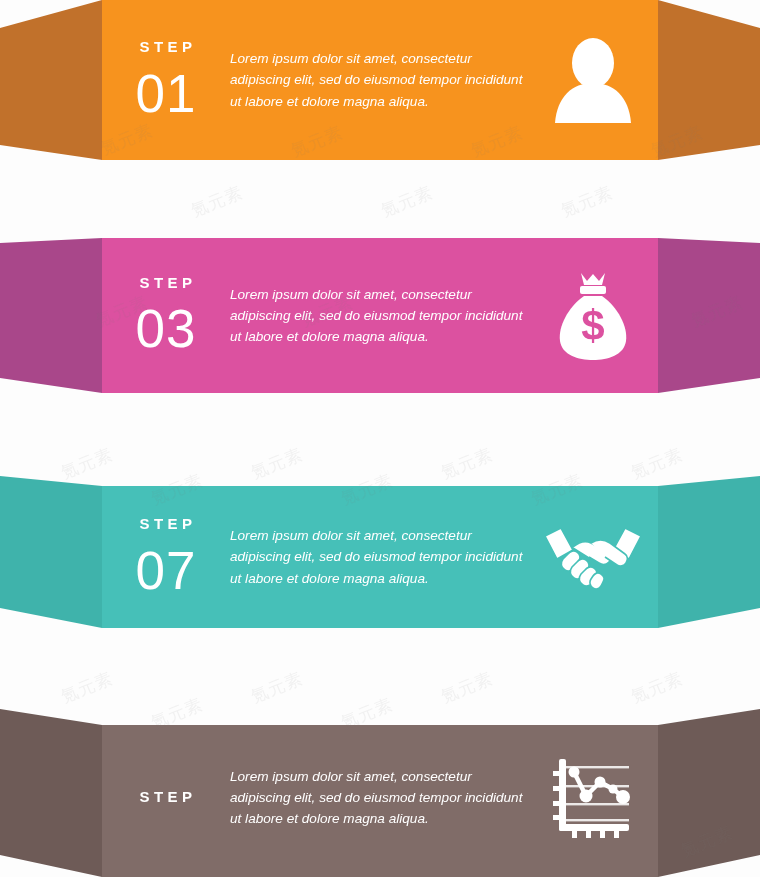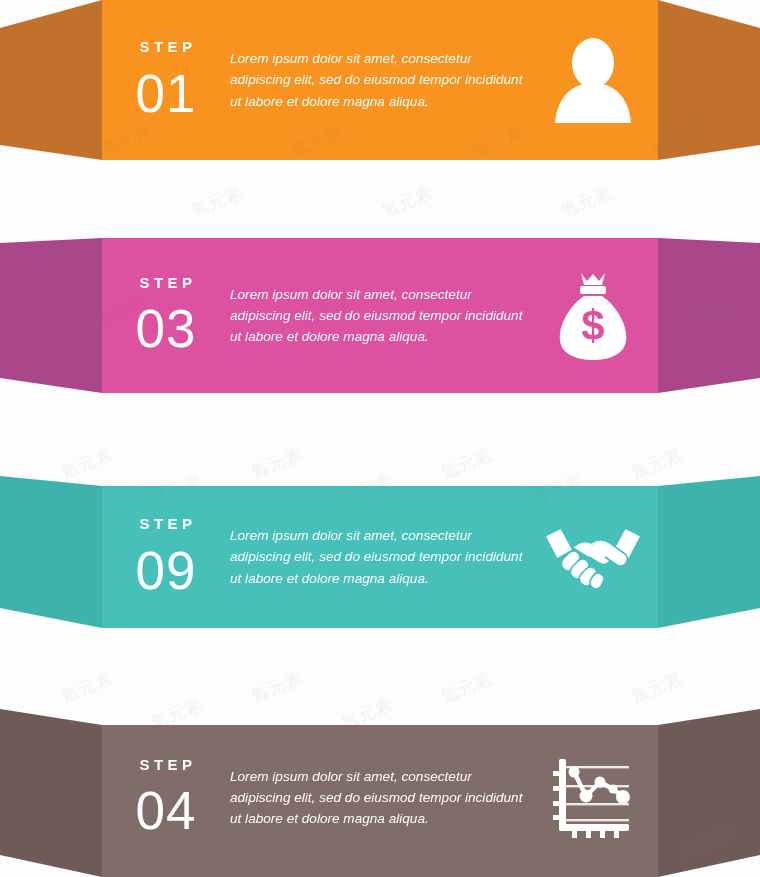--- a/index.html
+++ b/index.html
@@ -152,21 +152,21 @@
 
   <div class="band" id="band-2" style="top:468px;height:160px;">
     <svg class="band-svg" width="760" height="160" viewBox="0 0 760 160">
       <polygon id="wing-l-2" points="0,8 102,18 102,160 0,140" fill="#3FB3AB"></polygon>
       <polygon id="wing-r-2" points="658,18 760,8 760,140 658,160" fill="#3FB3AB"></polygon>
       <rect id="face-2" x="102" y="18" width="556" height="142" fill="#46C0B8"></rect>
     </svg>
     <div class="band-content" style="top:18px;height:142px;">
       <div class="step-label-box">
         <div class="step-word">STEP</div>
-        <div class="step-number">09</div>
+        <div class="step-number">07</div>
       </div>
       <div class="step-desc">Lorem ipsum dolor sit amet, consectetur adipiscing elit, sed do eiusmod tempor incididunt ut labore et dolore magna aliqua.</div>
       <div class="step-icon">
         <svg width="104" height="70" viewBox="0 0 104 70">
           <g fill="#ffffff" stroke="#46C0B8" stroke-width="1.6" stroke-linejoin="round">
             <path d="M4 14 L20 6 L32 28 L16 37 Z"></path>
             <path d="M100 14 L84 6 L72 28 L88 37 Z"></path>
             <path d="M32 25 C38 20 44 18 50 21 L66 30 C70 32 71 37 68 40 C65 43 61 43 58 41 L48 35"></path>
             <path d="M50 21 C56 17 63 17 69 21 L84 32 C87 34 87 38 85 41 C83 44 79 45 76 43 L64 35"></path>
             <path d="M22 37 C19 41 20 46 24 48 C27 50 31 49 33 46 L38 39 C40 36 39 32 36 30 C33 28 29 29 27 32 Z"></path>
@@ -181,21 +181,20 @@
 
   <div class="band" id="band-3" style="top:707px;height:170px;">
     <svg class="band-svg" width="760" height="170" viewBox="0 0 760 170">
       <polygon id="wing-l-3" points="0,2 102,18 102,170 0,148" fill="#6E5B57"></polygon>
       <polygon id="wing-r-3" points="658,18 760,2 760,148 658,170" fill="#6E5B57"></polygon>
       <rect id="face-3" x="102" y="18" width="556" height="152" fill="#806C68"></rect>
     </svg>
     <div class="band-content" style="top:18px;height:145px;">
       <div class="step-label-box">
         <div class="step-word">STEP</div>
-        <div class="step-number">04</div>
       </div>
       <div class="step-desc">Lorem ipsum dolor sit amet, consectetur adipiscing elit, sed do eiusmod tempor incididunt ut labore et dolore magna aliqua.</div>
       <div class="step-icon">
         <svg width="80" height="86" viewBox="0 0 80 86">
           <g fill="#ffffff">
             <rect x="6" y="4" width="7" height="72" rx="2"></rect>
             <rect x="6" y="69" width="70" height="7" rx="2"></rect>
             <rect x="0" y="16" width="7" height="5"></rect>
             <rect x="0" y="31" width="7" height="5"></rect>
             <rect x="0" y="46" width="7" height="5"></rect>

